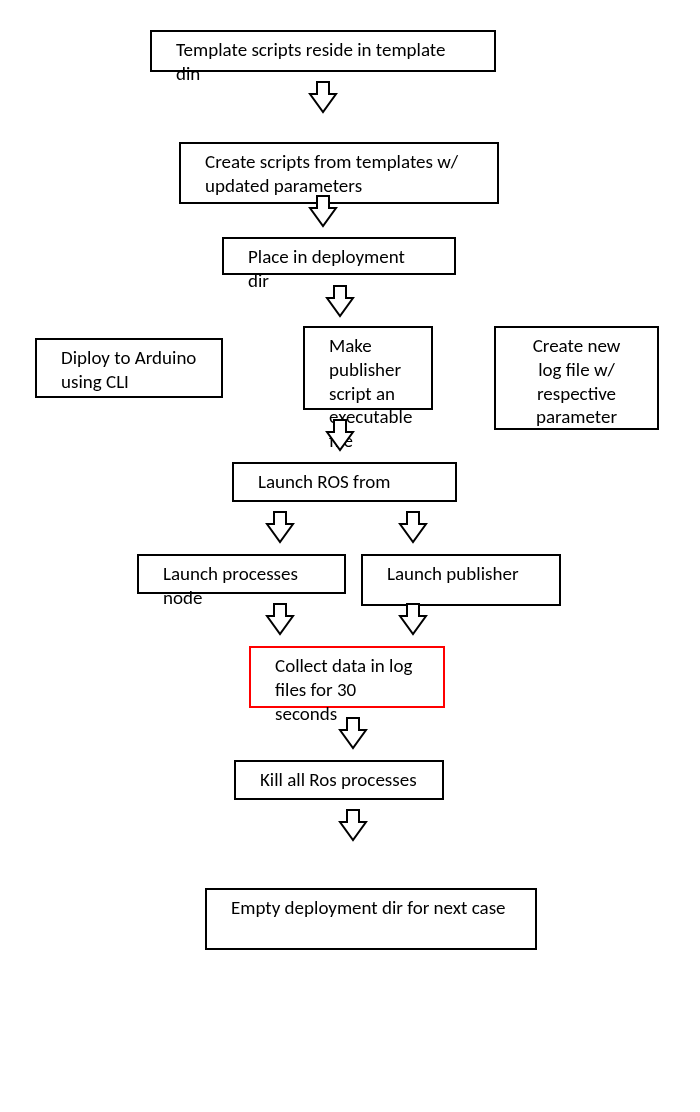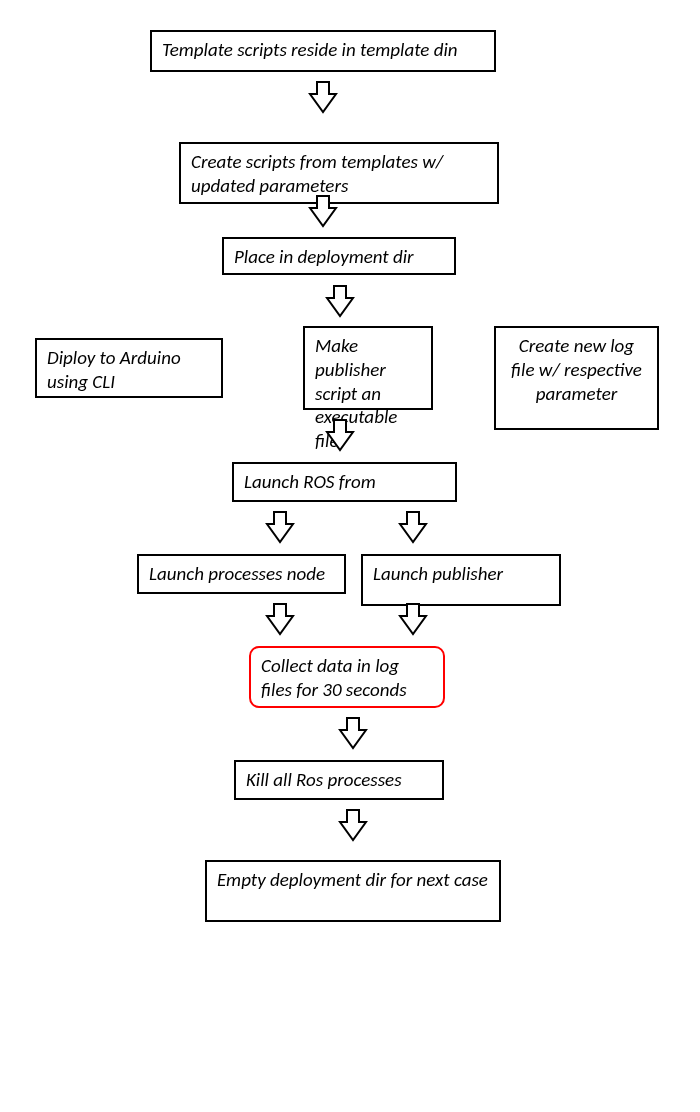--- a/index.html
+++ b/index.html
@@ -9,28 +9,26 @@
     height: 1112px;
     background: white;
     font-family: Calibri, Arial, sans-serif;
     font-size: 19px;
     position: relative;
   }
   .box {
     position: absolute;
     border: 2px solid black;
     background: white;
-    padding: 6px 10px;
+    padding: 6px 24px;
     box-sizing: border-box;
     line-height: 1.25;
-    font-style: italic;
   }
   .box.red {
     border-color: #ff0000;
-    border-radius: 10px;
   }
   .arrow {
     position: absolute;
   }
 </style>
 </head>
 <body>
 
 <div class="box" style="left:150px; top:30px; width:346px; height:42px;">
   <span>Template scripts reside in template din</span>
@@ -107,15 +105,15 @@
 </svg>
 
 <div class="box" style="left:234px; top:760px; width:210px; height:40px;">
   <span>Kill all Ros processes</span>
 </div>
 
 <svg class="arrow" style="left:338px; top:808px;" width="30" height="36">
   <path d="M9 2 L21 2 L21 14 L28 14 L15 32 L2 14 L9 14 Z" fill="white" stroke="black" stroke-width="2"></path>
 </svg>
 
-<div class="box" style="left:205px; top:860px; width:296px; height:62px;">
+<div class="box" style="left:205px; top:888px; width:332px; height:62px;">
   <span>Empty deployment dir for next case</span>
 </div>
 
 </body></html>

